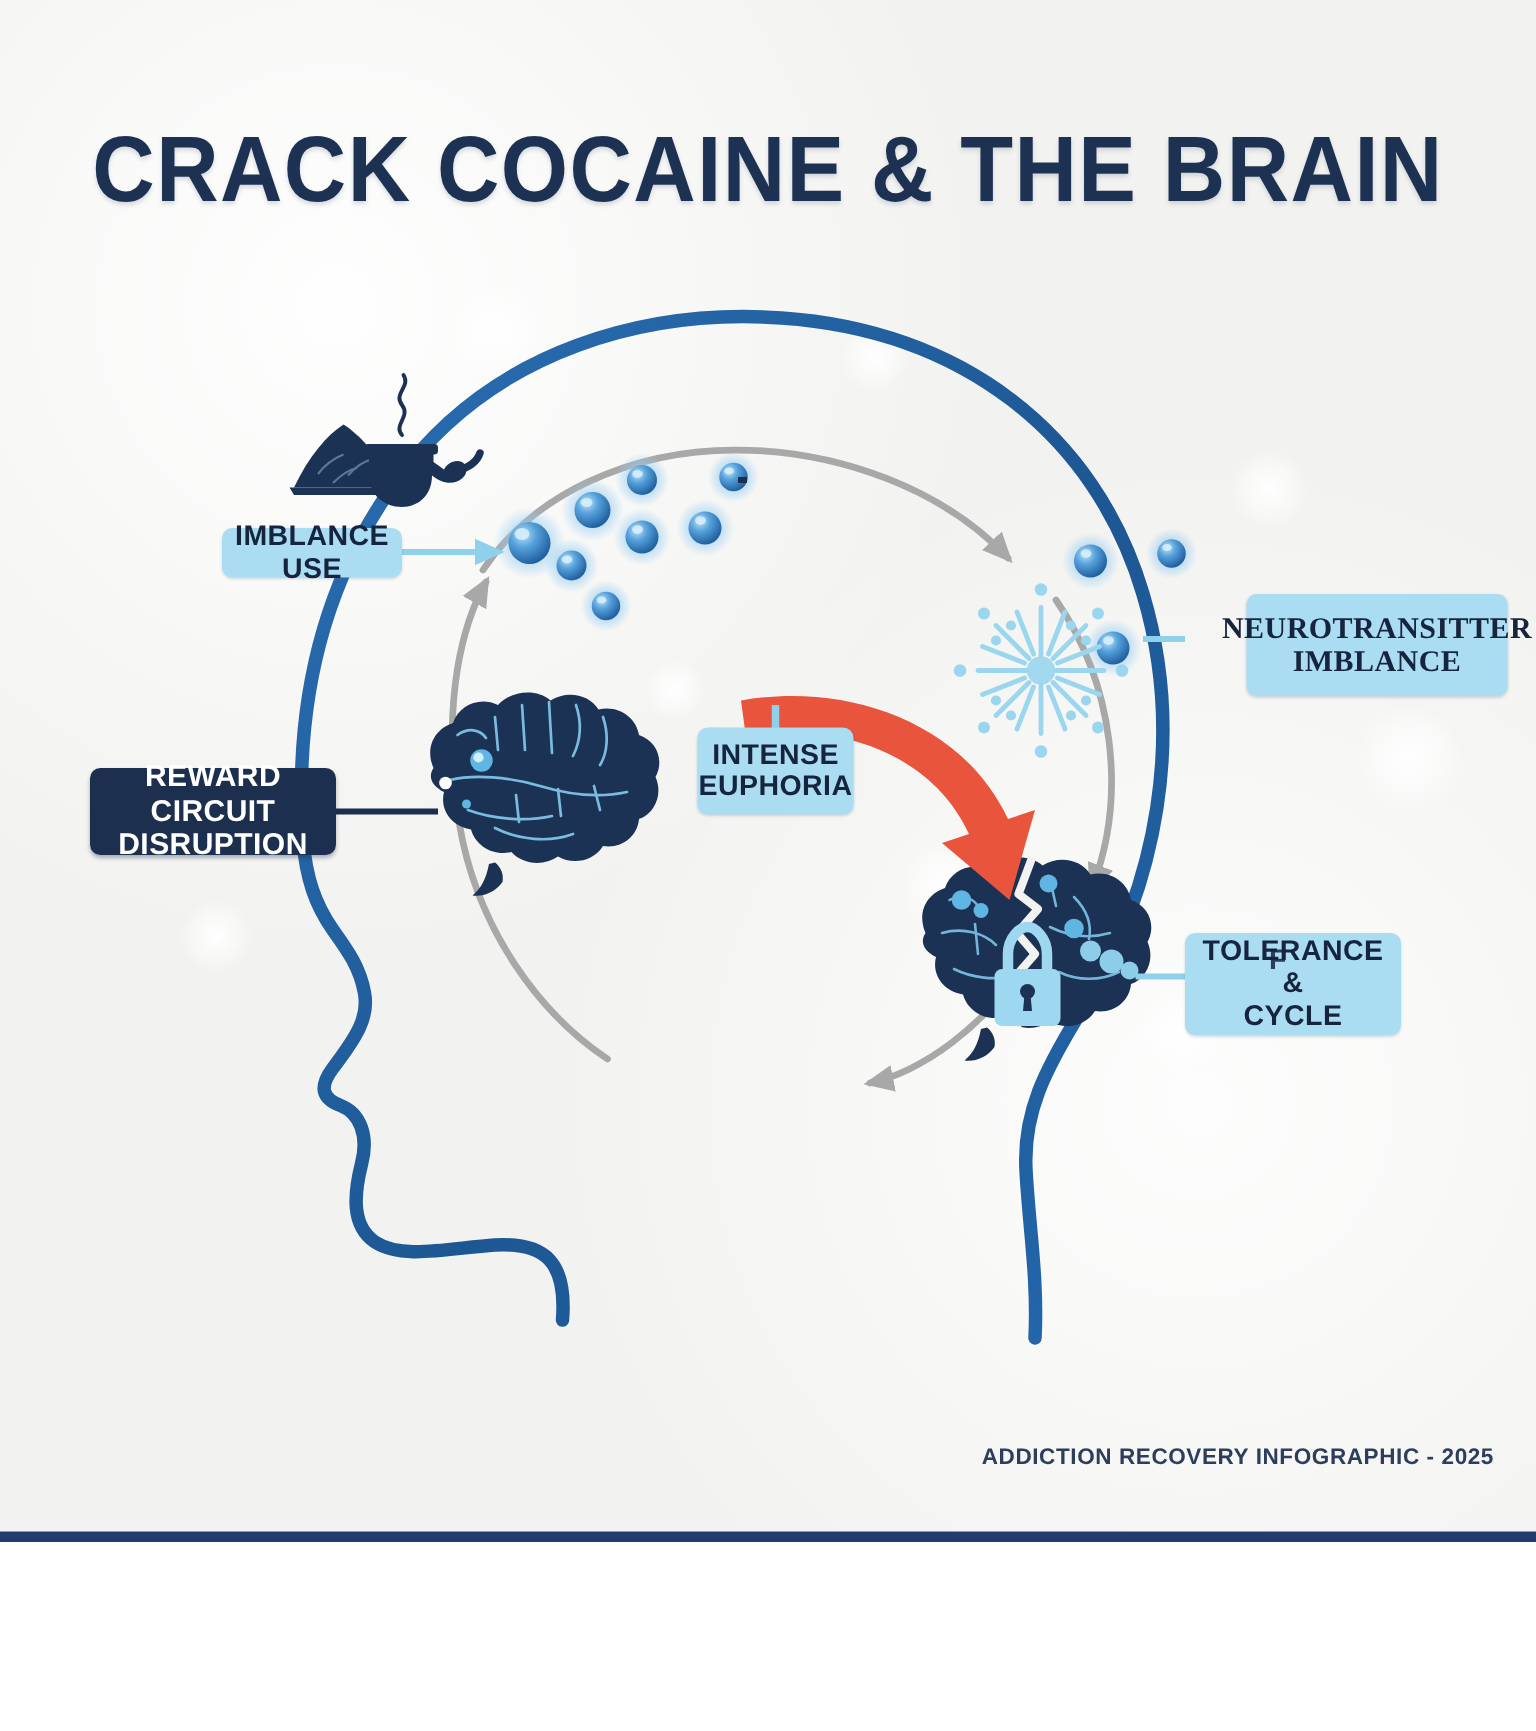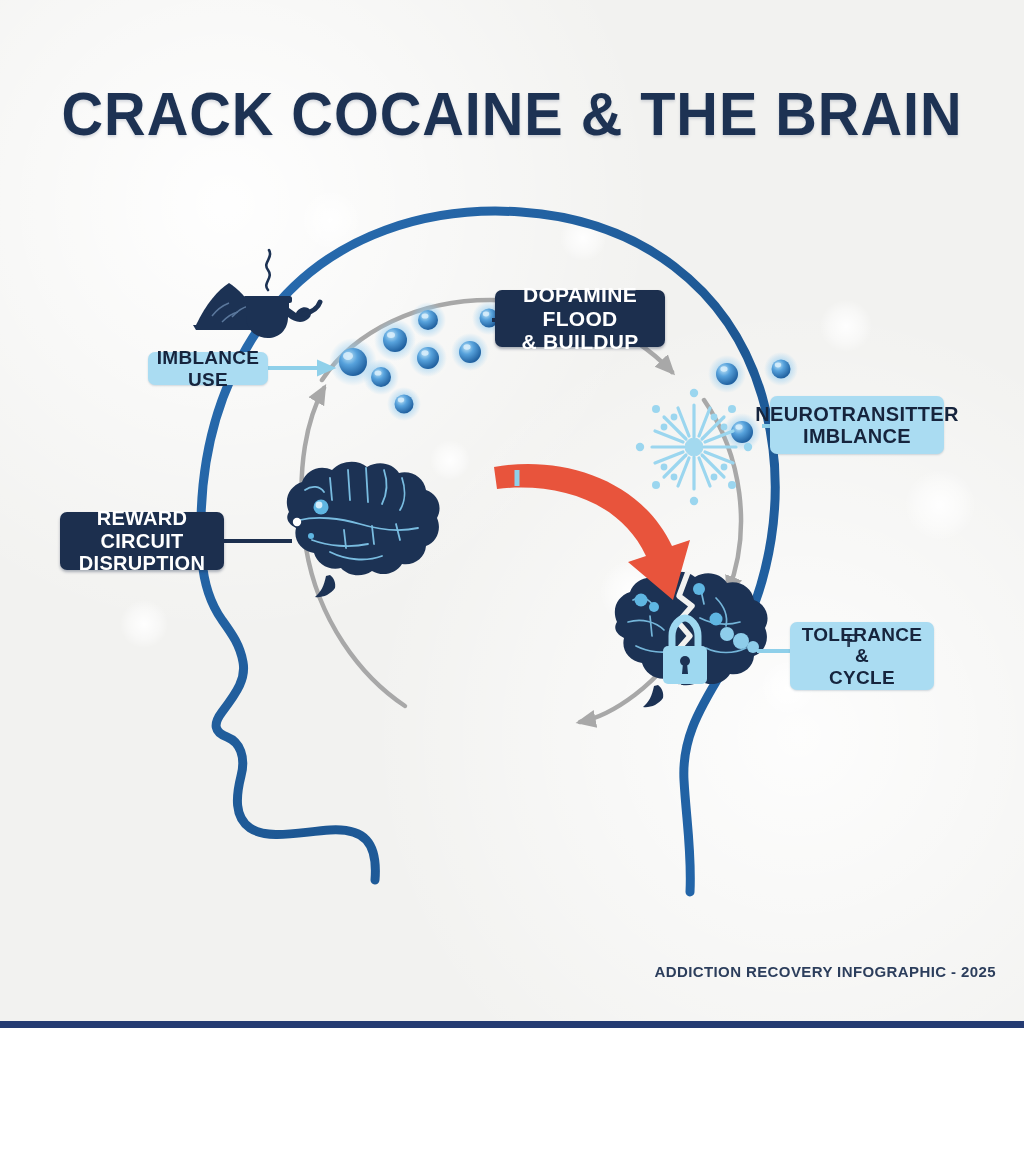--- a/index.html
+++ b/index.html
@@ -56,21 +56,21 @@
     border-radius:7px;
     padding:6px 12px;
     white-space:pre-line;
     letter-spacing:.3px;
   }
   .chip.light{background:#aadcf2;color:#16243d;box-shadow:0 1px 2px rgba(60,90,120,.22);}
   .chip.dark{background:#1c2f4e;color:#ffffff;box-shadow:0 2px 3px rgba(25,40,70,.35);}
 
   #chip-initial-use{left:148px;top:352px;width:120px;height:33px;font-size:19px;}
   #chip-dopamine{left:495px;top:290px;width:170px;height:57px;font-size:21px;}
-  #chip-neuro{left:770px;top:396px;width:174px;height:58px;font-size:20px;}
+  #chip-neuro{left:831px;top:396px;width:174px;height:68px;font-size:20px;font-family:Liberation Serif, serif;}
   #chip-reward{left:60px;top:512px;width:164px;height:58px;font-size:20px;}
   #chip-euphoria{left:465px;top:485px;width:104px;height:58px;font-size:19px;}
   #chip-tolerance{left:790px;top:622px;width:144px;height:68px;font-size:19px;}
   #chip-crash{left:414px;top:668px;width:144px;height:84px;font-size:20px;}
 
   
   .glyph-artifact{
     position:absolute;left:56px;top:8px;
     font-family:"Liberation Sans Narrow","Liberation Sans",sans-serif;
     font-weight:bold;font-size:19px;color:#16243d;opacity:.85;
@@ -354,29 +354,29 @@
         <line x1="492" y1="320" x2="498" y2="320" stroke="#1c2f4e" stroke-width="4"></line>
         <line x1="762" y1="426" x2="790" y2="426" stroke="#8fd0ea" stroke-width="4"></line>
         <line x1="224" y1="541" x2="292" y2="541" stroke="#1c2f4e" stroke-width="4"></line>
         <line x1="517" y1="470" x2="517" y2="486" stroke="#8fd0ea" stroke-width="5"></line>
         <line x1="757" y1="651" x2="790" y2="651" stroke="#8fd0ea" stroke-width="4"></line>
       </g>
     </svg>
 
     <div class="chip light" id="chip-initial-use">IMBLANCE USE</div>
 
-    <div class="chip dark" id="chip-dopamine">DOPAMINE FLOOD
-&amp; BUILDUP</div>
 
     <div class="chip light" id="chip-neuro">NEUROTRANSITTER
 IMBLANCE</div>
 
     <div class="chip dark" id="chip-reward">REWARD CIRCUIT
 DISRUPTION</div>
 
+    <div class="chip light" id="chip-euphoria">INTENSE
+EUPHORIA</div>
 
     <div class="chip light" id="chip-tolerance">
       <span>TOLERANCE &amp;
 CYCLE</span>
       <span class="glyph-artifact">F</span>
     </div>
 
 
     <div class="caption">ADDICTION RECOVERY INFOGRAPHIC - 2025</div>
   </div>

